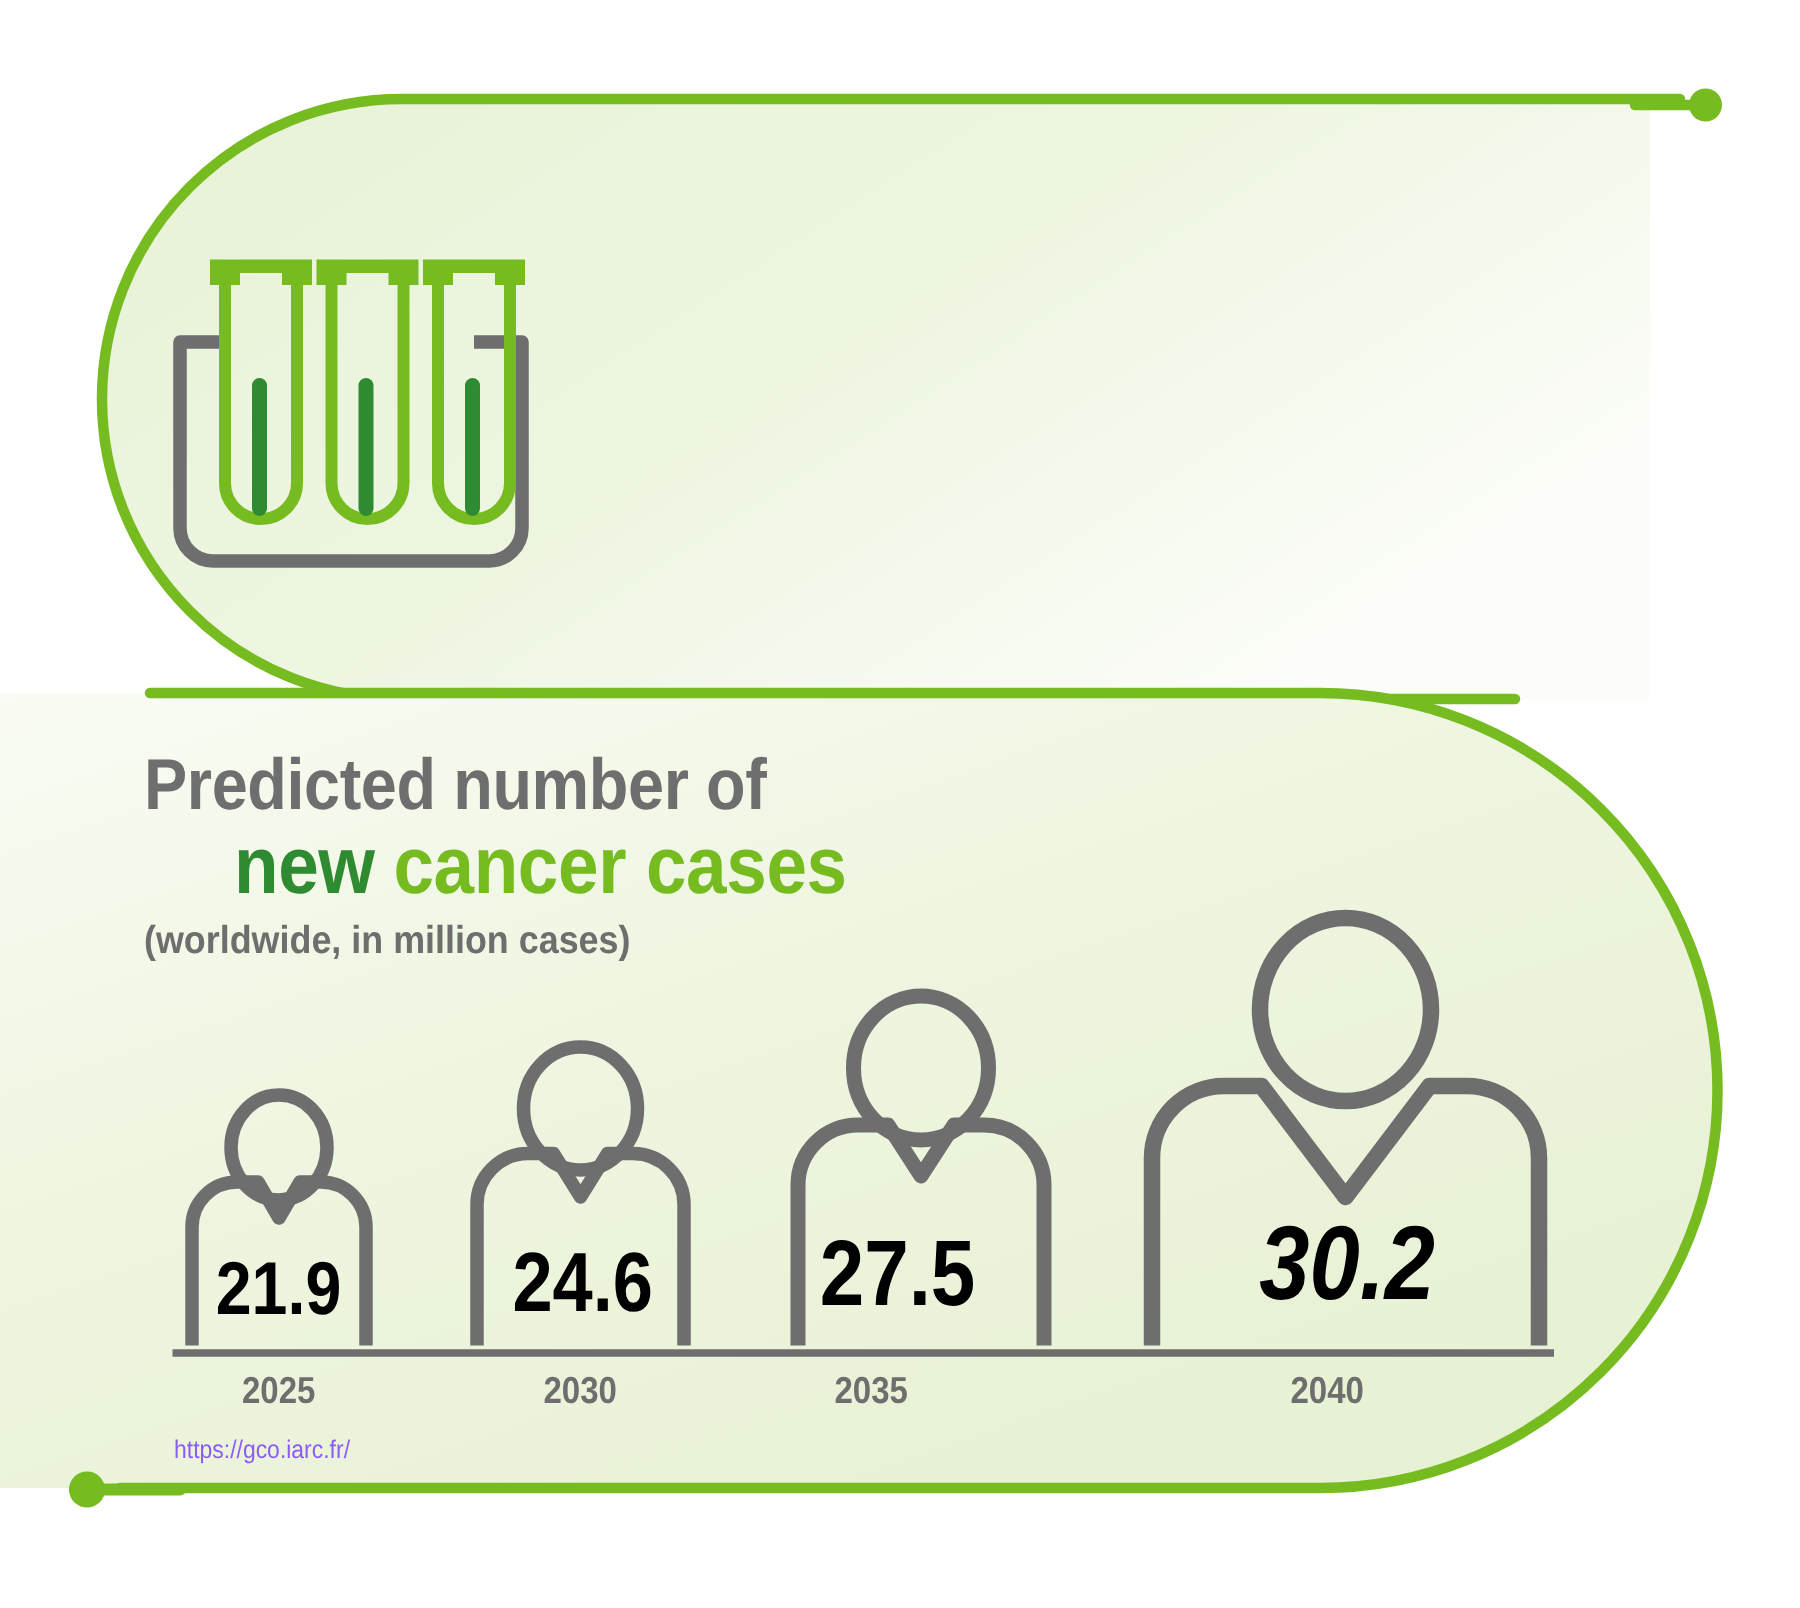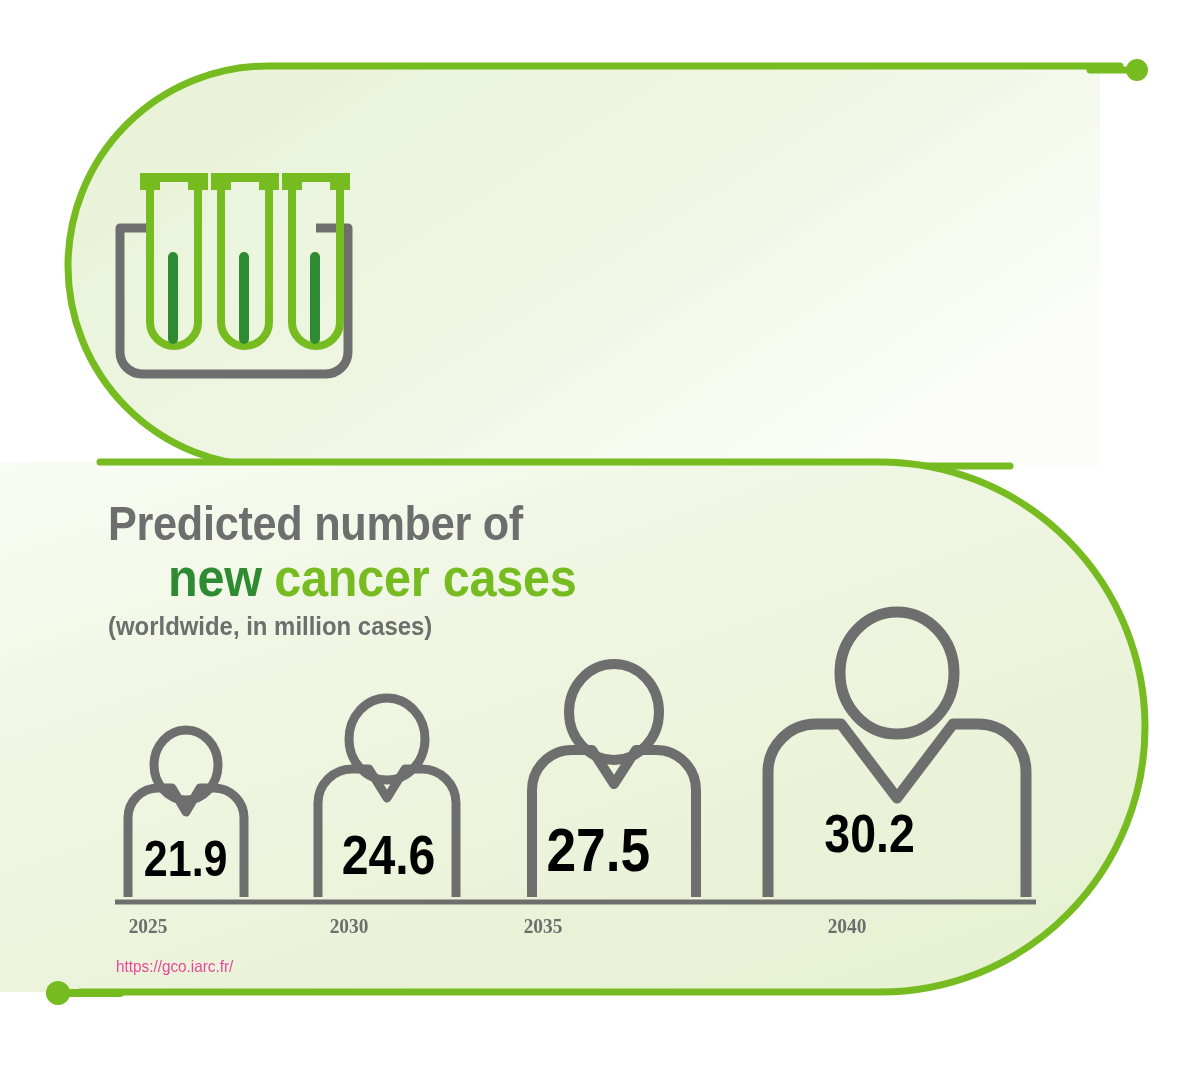--- a/index.html
+++ b/index.html
@@ -22,21 +22,21 @@
     font-weight:bold;
     letter-spacing:-0.5px;
     transform:scaleX(.88);
     transform-origin:center center;
   }
   .gray{color:#6E6E6E;}
   .lgreen{color:#76BC21;}
   .dgreen{color:#2E8B32;}
 
   
-  #sec2head{position:absolute;left:108px;top:500px;width:700px;}
+  #sec2head{position:absolute;left:96px;top:500px;width:700px;}
   #sec2head .l1{
     display:block;font-size:48px;font-weight:bold;color:#6E6E6E;
     line-height:1.02;letter-spacing:-0.3px;
     transform:scaleX(.9);transform-origin:left center;
   }
   #sec2head .l2{
     display:block;font-size:54px;font-weight:bold;line-height:1.05;
     letter-spacing:-0.3px;margin-left:60px;
     transform:scaleX(.9);transform-origin:left center;
   }
@@ -48,29 +48,29 @@
 
   
   .val{
     position:absolute;text-align:center;font-weight:bold;color:#000000;
     transform-origin:center center;
   }
   .val span{display:inline-block;transform:scaleX(.86);}
 
   
   .yr{
-    position:absolute;font-weight:bold;color:#6E6E6E;
-    font-size:22px;letter-spacing:0px;font-family:Liberation Serif, serif;
+    position:absolute;text-align:center;font-weight:bold;color:#6E6E6E;
+    font-size:25px;letter-spacing:0px;
   }
   .yr span{display:inline-block;transform:scaleX(.88);}
 
   
   #srcurl{
     position:absolute;left:116px;top:957px;
-    font-size:17px;color:#ec4899;font-weight:normal;
+    font-size:17px;color:#8b5cf6;font-weight:normal;
   }
   #srcurl span{display:inline-block;transform:scaleX(.9);transform-origin:left center;}
 </style>
 </head>
 <body>
 
 <div id="stage">
 
   <svg id="svgroot" viewBox="0 0 1200 1072" xmlns="http://www.w3.org/2000/svg">
 
@@ -155,21 +155,21 @@
 
   <div id="sec2head">
     <span class="l1">Predicted number of</span>
     <span class="l2"><span class="dgreen">new</span><span class="lgreen" style="margin-left:14px">cancer cases</span></span>
     <span class="l3">(worldwide, in million cases)</span>
   </div>
 
   <div class="val" style="left:126px;top:830px;width:120px;font-size:50px;"><span>21.9</span></div>
   <div class="val" style="left:320px;top:822px;width:136px;font-size:56px;"><span>24.6</span></div>
   <div class="val" style="left:538px;top:814px;width:120px;font-size:62px;"><span>27.5</span></div>
-  <div class="val" style="left:772px;top:802px;width:196px;font-size:54px;"><span>30.2</span></div>
+  <div class="val" style="left:800px;top:802px;width:196px;font-size:70px;font-style:italic;"><span>30.2</span></div>
 
   <div class="yr" style="left:126px;top:913px;width:120px;"><span>2025</span></div>
   <div class="yr" style="left:327px;top:913px;width:120px;"><span>2030</span></div>
   <div class="yr" style="left:521px;top:913px;width:120px;"><span>2035</span></div>
   <div class="yr" style="left:825px;top:913px;width:120px;"><span>2040</span></div>
 
   <div id="srcurl"><span>https://gco.iarc.fr/</span></div>
 
 </div>
 

